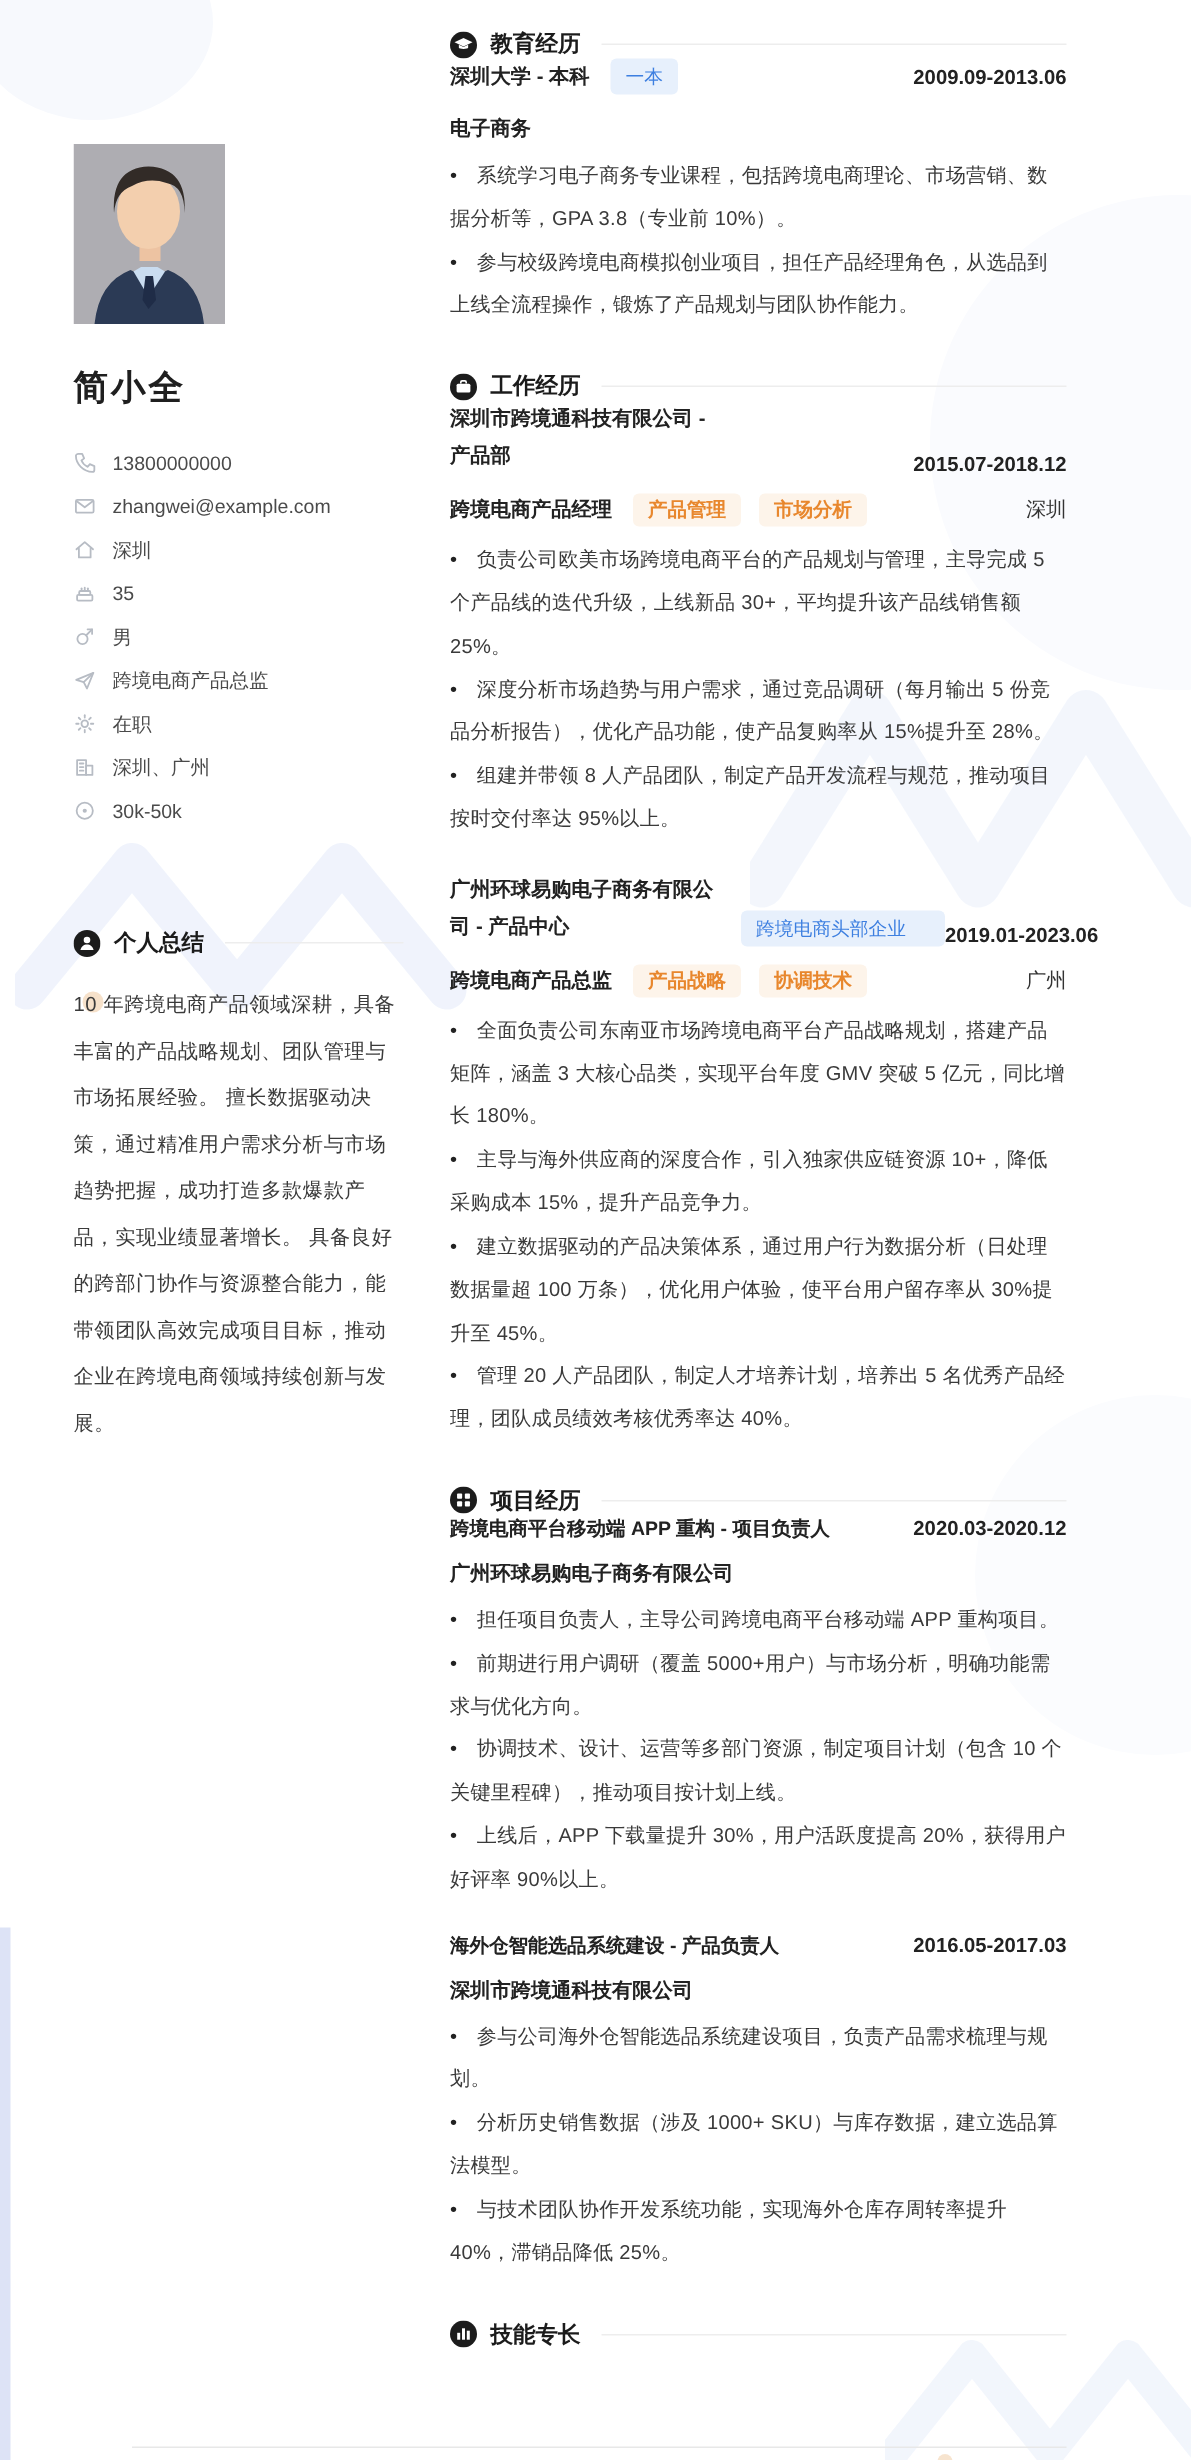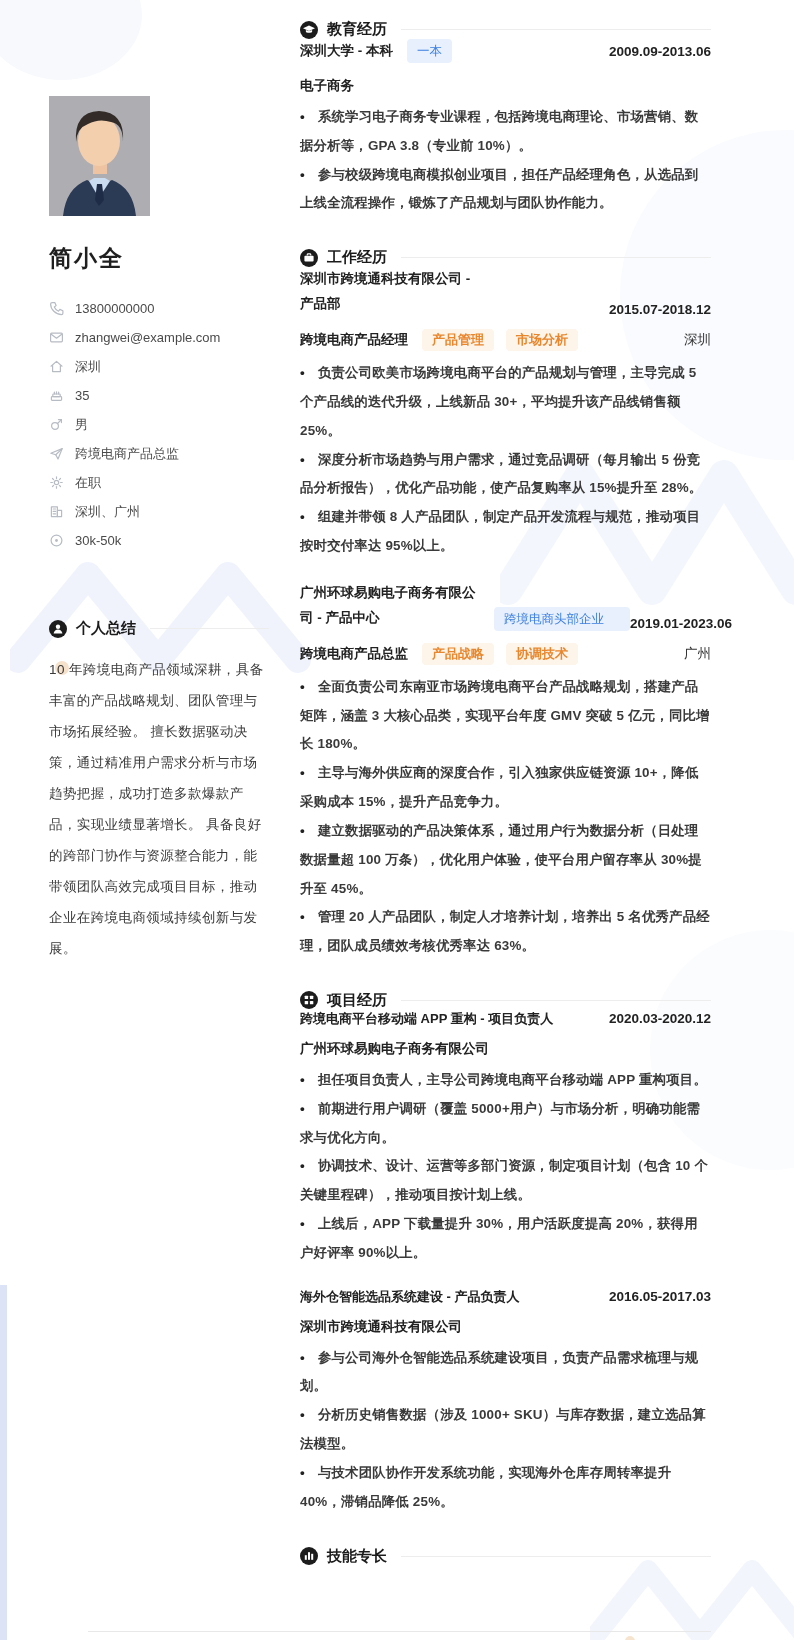--- a/index.html
+++ b/index.html
@@ -49,21 +49,21 @@
   .badge.inline{margin-left:14px;}
   .badge.block{width:116px;flex:none;margin-left:14px;}
 
   .company{width:180px;flex:none;font-weight:bold;font-size:13.5px;color:#222;line-height:1.85;}
   .rolerow{display:flex;align-items:center;margin-top:12px;}
   .role{font-weight:bold;font-size:13.5px;color:#222;margin-right:14px;white-space:nowrap;}
   .tag{color:#e8872d;background:#fdf4ea;font-weight:bold;font-size:13px;padding:2px 10px;border-radius:4px;margin-right:12px;white-space:nowrap;}
   .loc{margin-left:auto;font-size:13.5px;color:#333;}
 
   .bullets{margin-top:8px;}
-  .b{font-size:13.4px;color:#3a3a3a;line-height:2.15;letter-spacing:.2px;font-weight:bold;}
+  .b{font-size:13.4px;color:#3a3a3a;line-height:2.15;letter-spacing:.2px;}
   .b .dot{margin-right:13px;color:#222;}
 
   .entry{margin-top:20px;}
   .entry:first-child{margin-top:0;}
   .proj-title{font-weight:bold;font-size:13px;color:#222;}
   .proj-co{font-weight:bold;font-size:13.5px;color:#222;margin-top:12px;}
 
   .bottom-line{position:absolute;left:88px;width:623px;top:1631px;height:1px;background:#e8e8e8;z-index:1;}
 </style>
 </head>
@@ -278,21 +278,21 @@
           <div class="rolerow">
             <span class="role">跨境电商产品总监</span>
             <span class="tag">产品战略</span>
             <span class="tag">协调技术</span>
             <span class="loc">广州</span>
           </div>
           <div class="bullets">
             <div class="b"><span class="dot">•</span><span>全面负责公司东南亚市场跨境电商平台产品战略规划，搭建产品矩阵，涵盖 3 大核心品类，实现平台年度 GMV 突破 5 亿元，同比增长 180%。</span></div>
             <div class="b"><span class="dot">•</span><span>主导与海外供应商的深度合作，引入独家供应链资源 10+，降低采购成本 15%，提升产品竞争力。</span></div>
             <div class="b"><span class="dot">•</span><span>建立数据驱动的产品决策体系，通过用户行为数据分析（日处理数据量超 100 万条），优化用户体验，使平台用户留存率从 30%提升至 45%。</span></div>
-            <div class="b"><span class="dot">•</span><span>管理 20 人产品团队，制定人才培养计划，培养出 5 名优秀产品经理，团队成员绩效考核优秀率达 63%。</span></div>
+            <div class="b"><span class="dot">•</span><span>管理 20 人产品团队，制定人才培养计划，培养出 5 名优秀产品经理，团队成员绩效考核优秀率达 40%。</span></div>
           </div>
         </div>
       </div>
     </div>
 
     <div class="section">
       <div class="sec-head">
         <svg class="sec-ico" viewBox="0 0 18 18">
           <circle cx="9" cy="9" r="9" fill="#1c1c1c"></circle>
           <rect x="4.7" y="4.7" width="3.4" height="3.4" rx=".6" fill="#fff"></rect>

